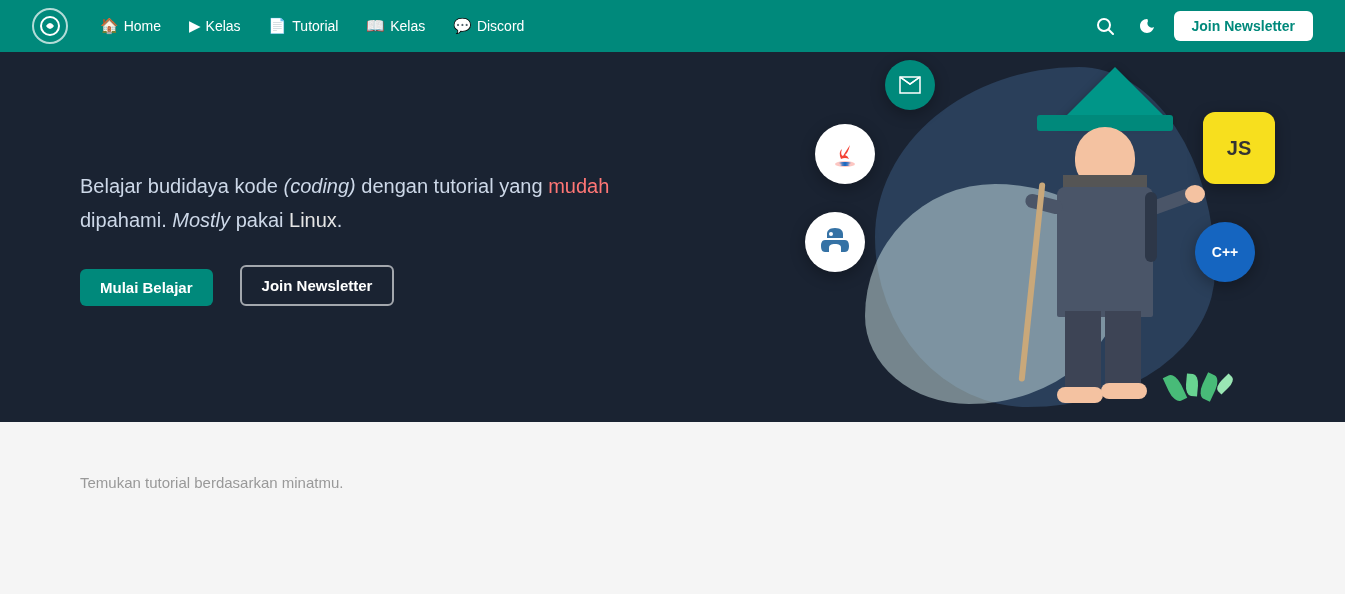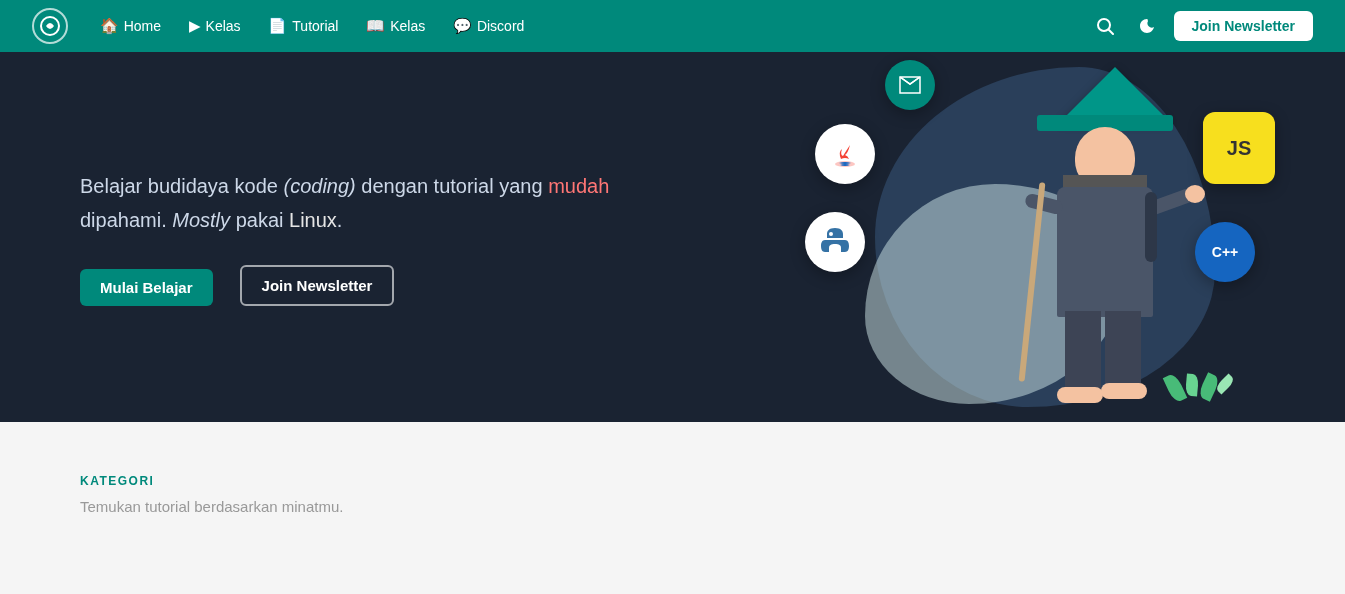--- a/index.html
+++ b/index.html
@@ -302,18 +302,17 @@
     <div style="position:absolute; bottom:20px; right:55px; display:flex; gap:4px; z-index:3;">
       <div style="width:14px; height:28px; background:#48bb78; border-radius:0 50% 0 50%; transform:rotate(-25deg);"></div>
       <div style="width:12px; height:22px; background:#68d391; border-radius:0 50% 0 50%; transform:rotate(5deg);"></div>
       <div style="width:14px; height:26px; background:#48bb78; border-radius:0 50% 0 50%; transform:rotate(25deg);"></div>
       <div style="width:10px; height:20px; background:#9ae6b4; border-radius:0 50% 0 50%; transform:rotate(45deg);"></div>
     </div>
   </div>
 </section>
 
 <section class="section-categories">
-  <p class="section-tag">KATEGORI</p>
   <p class="section-subtitle">
     <span>Temukan tutorial berdasarkan minatmu.</span>
   </p>
 
 </section>
 
 </body></html>

